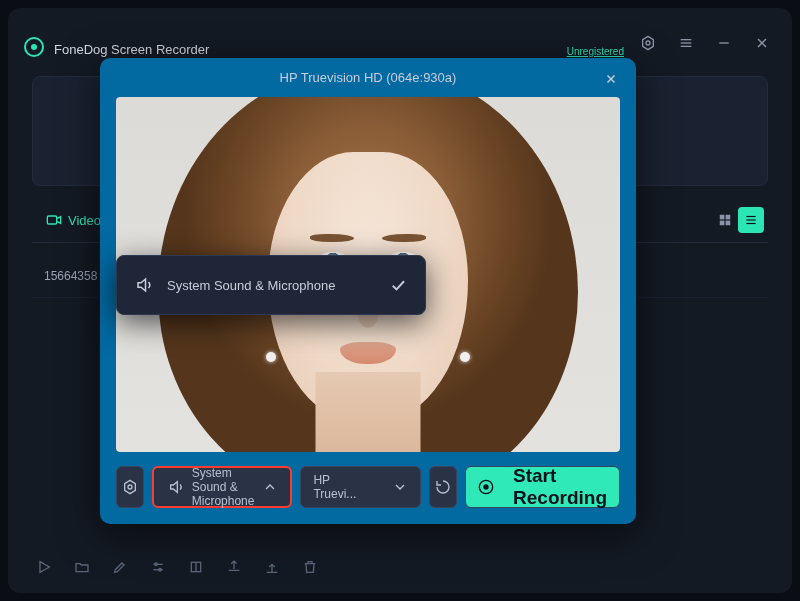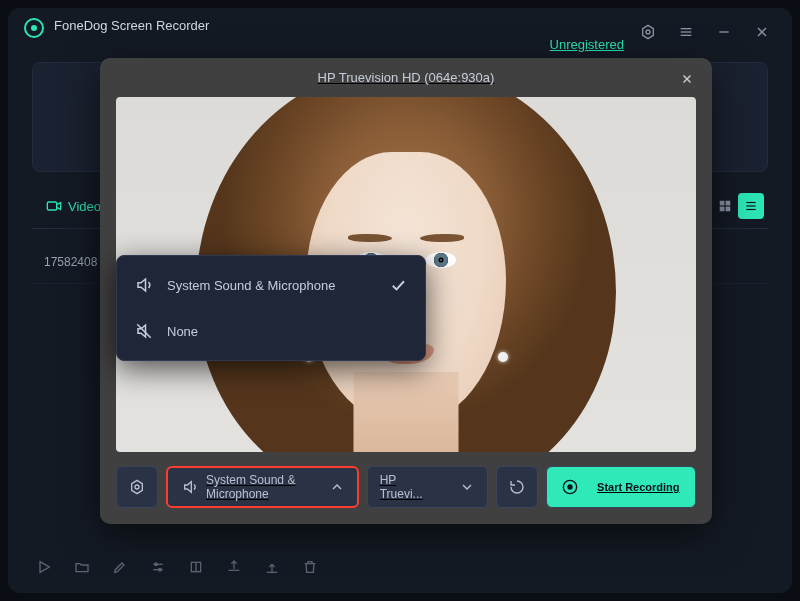--- a/index.html
+++ b/index.html
@@ -1,43 +1,43 @@
 <!DOCTYPE html>
 <html><head>
 <meta charset="utf-8">
 <style>
 * { margin: 0; padding: 0; box-sizing: border-box; font-family: -apple-system, Segoe UI, Arial, sans-serif; }
 body { width: 800px; height: 601px; background: #0a0e14; overflow: hidden; position: relative; }
 .window { position: absolute; inset: 8px; background: #141a24; border-radius: 12px; display: flex; flex-direction: column; }
-.titlebar { display: flex; align-items: flex-start; padding: 10px 16px; gap: 10px; }
+.titlebar { display: flex; align-items: flex-end; padding: 19px 16px; gap: 10px; }
 .logo-circle { width: 20px; height: 20px; border: 2px solid #2ce5b5; border-radius: 50%; position: relative; }
 .logo-circle::after { content: ''; position: absolute; width: 6px; height: 6px; background: #2ce5b5; border-radius: 50%; top: 5px; left: 5px; }
 .app-title { color: #d3d7de; font-size: 13px; font-weight: 500; }
 .title-spacer { flex: 1; }
-.unreg { color: #2ce5b5; font-size: 13px; text-decoration: underline; cursor: pointer; margin-top: 19px; }
+.unreg { color: #2ce5b5; font-size: 10px; text-decoration: underline; cursor: pointer; margin-top: 19px; }
 .title-icon { width: 28px; height: 28px; display: flex; align-items: center; justify-content: center; color: #8a94a6; cursor: pointer; }
 .title-icon svg { width: 16px; height: 16px; }
 .content { position: relative; flex: 1; padding: 0 24px 16px; display: flex; flex-direction: column; gap: 12px; }
 .modes-row { display: flex; gap: 10px; height: 110px; }
 .mode-card { flex: 1; background: #1a2130; border: 1px solid #232b3c; border-radius: 8px; display: flex; align-items: center; justify-content: center; color: #9aa3b5; font-size: 12px; }
 .tab-row { display: flex; align-items: center; gap: 8px; padding: 8px 4px; border-bottom: 1px solid #232b3c; }
 .tab { display: flex; align-items: center; gap: 6px; color: #6b7688; font-size: 13px; padding: 6px 10px; cursor: pointer; }
 .tab.active { color: #2ce5b5; }
 .tab-spacer { flex: 1; }
 .view-toggle { display: flex; gap: 0; }
 .view-btn { width: 26px; height: 26px; display: flex; align-items: center; justify-content: center; color: #8a94a6; cursor: pointer; border-radius: 4px; }
 .view-btn.active { background: #2ce5b5; color: #0d1118; }
 .file-row { display: flex; align-items: center; padding: 10px 12px; color: #9aa3b5; font-size: 12px; border-bottom: 1px solid #1a2130; }
 .file-actions { display: flex; gap: 6px; margin-left: auto; }
 .file-action { width: 22px; height: 22px; display: flex; align-items: center; justify-content: center; color: #6b7688; cursor: pointer; }
 .bottom-toolbar { display: flex; gap: 14px; padding: 8px 24px 14px; align-items: center; }
 .bt-btn { color: #5b6578; cursor: pointer; width: 24px; height: 24px; display: flex; align-items: center; justify-content: center; }
 
 
-.modal { position: absolute; left: 100px; top: 58px; width: 612px; background: #404040; border-radius: 10px; box-shadow: 0 10px 40px rgba(0,0,0,.6); z-index: 40; text-decoration: underline; }
+.modal { position: absolute; left: 100px; top: 58px; width: 536px; background: #0369a1; border-radius: 10px; box-shadow: 0 10px 40px rgba(0,0,0,.6); z-index: 40; }
 .modal-header { display: flex; align-items: center; justify-content: center; padding: 12px 16px; position: relative; font-size: 13px; color: #c6cdd9; }
 .modal-close { position: absolute; right: 14px; top: 10px; width: 22px; height: 22px; color: #c6cdd9; cursor: pointer; display: flex; align-items: center; justify-content: center; }
 .preview { margin: 0 16px; height: 355px; border-radius: 4px; overflow: hidden; position: relative; background: #111; }
 .face-wrap { position: absolute; inset: 0; }
 .face-bg { position: absolute; inset: 0; background: linear-gradient(180deg,#dcdbd7 0%,#e3e2df 100%); }
 .hair { position: absolute; left: 50%; transform: translateX(-50%); top: -30px; width: 420px; height: 430px; background: radial-gradient(ellipse 55% 60% at 50% 35%, #a67448 0%, #8a5d37 35%, #6b4525 60%, #55361c 80%); border-radius: 50% 50% 45% 45% / 55% 55% 50% 50%; }
 .face { position: absolute; left: 50%; transform: translateX(-50%); top: 55px; width: 200px; height: 270px; background: radial-gradient(ellipse at 50% 35%, #f5e5d7 0%, #efd9c7 55%, #e6c9b2 100%); border-radius: 45% 45% 48% 48% / 50% 50% 55% 55%; }
 .eye { position: absolute; width: 30px; height: 16px; background: #fff; border-radius: 50%; top: 100px; }
 .eye.l { left: 50px; } .eye.r { right: 50px; }
 .eye::after { content: ''; position: absolute; width: 14px; height: 14px; background: #5a7a8a; border-radius: 50%; top: 1px; left: 8px; box-shadow: inset 0 0 0 4.5px #5a7a8a, inset 0 0 0 6px #000; }
@@ -48,21 +48,21 @@
 .earring { position: absolute; width: 10px; height: 10px; background: #f0f0f0; border-radius: 50%; top: 200px; box-shadow: 0 0 4px rgba(255,255,255,.8); }
 .earring.l { left: -2px; } .earring.r { right: -2px; }
 .neck { position: absolute; left: 50%; transform: translateX(-50%); bottom: 0; width: 105px; height: 80px; background: linear-gradient(180deg,#e6c9b2,#dbb89c); }
 
 .modal-footer { display: flex; gap: 8px; padding: 14px 16px 16px; align-items: center; }
 .mf-btn { height: 42px; background: #2a3346; border: 1px solid #3a445c; border-radius: 6px; color: #b8c0d0; font-size: 12px; display: flex; align-items: center; justify-content: center; gap: 8px; padding: 0 12px; cursor: pointer; }
 .mf-btn.settings { width: 42px; padding: 0; }
 .mf-btn.audio { flex: 1.7; border: 2px solid #ff3b30; justify-content: flex-start; padding-left: 14px; }
 .mf-btn.camera { flex: 0.9; justify-content: flex-end; gap: 36px; }
 .mf-btn.reset { width: 42px; padding: 0; }
-.mf-btn.start { flex: 1.3; background: #2fe9b9; color: #0b1118; font-weight: 600; font-size: 11px; gap: 19px; }
+.mf-btn.start { flex: 1.3; background: #2fe9b9; color: #0b1118; font-weight: 600; font-size: 19px; gap: 19px; }
 .mf-btn svg { width: 16px; height: 16px; flex-shrink: 0; }
 .mf-btn .chev { margin-left: auto; }
 
 
 .dropdown { position: absolute; left: 116px; top: 255px; width: 310px; background: #1e2638; border: 1px solid #2e3850; border-radius: 8px; z-index: 60; box-shadow: 0 8px 30px rgba(0,0,0,.65); padding: 6px 0; }
 .dd-item { display: flex; align-items: center; gap: 14px; padding: 14px 18px; color: #c6cdd9; font-size: 13px; cursor: pointer; }
 .dd-item svg { width: 18px; height: 18px; flex-shrink: 0; }
 .dd-check { margin-left: auto; }
 </style>
 </head>
@@ -132,21 +132,21 @@
           <svg width="14" height="14" viewBox="0 0 24 24" stroke="currentColor" stroke-width="2">
               <line x1="4" y1="6" x2="20" y2="6"></line>
               <line x1="4" y1="12" x2="20" y2="12"></line>
               <line x1="4" y1="18" x2="20" y2="18"></line>
             </svg>
         </div>
       </div>
     </div>
 
     <div class="file-row">
-      <span>17582408</span>
+      <span>15664358</span>
       <div class="file-actions">
         <div class="file-action"></div>
         <div class="file-action"></div>
       </div>
     </div>
   </div>
 
   <div class="bottom-toolbar">
     <div class="bt-btn">
         <svg width="16" height="16" viewBox="0 0 24 24" fill="none" stroke="currentColor" stroke-width="2">
@@ -265,20 +265,13 @@
   <div class="dd-item">
     <svg viewBox="0 0 24 24" fill="none" stroke="currentColor" stroke-width="2">
         <path d="M4 9v6h4l6 5V4L8 9z"></path>
         <path d="M18 8a6 6 0 010 8"></path>
       </svg>
     <span>System Sound &amp; Microphone</span>
     <svg class="dd-check" width="18" height="18" viewBox="0 0 24 24" fill="none" stroke="currentColor" stroke-width="2.5">
         <polyline points="5,13 10,18 20,7"></polyline>
       </svg>
   </div>
-  <div class="dd-item">
-    <svg viewBox="0 0 24 24" fill="none" stroke="currentColor" stroke-width="2">
-        <path d="M4 9v6h4l6 5V4L8 9z"></path>
-        <line x1="3" y1="3" x2="21" y2="21"></line>
-      </svg>
-    <span>None</span>
-  </div>
 </div>
 
 </body></html>

